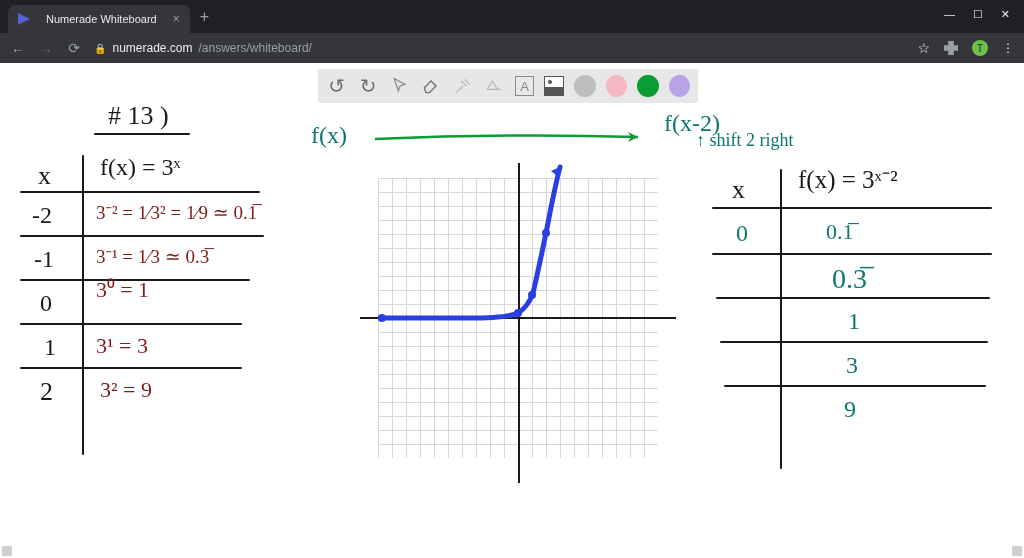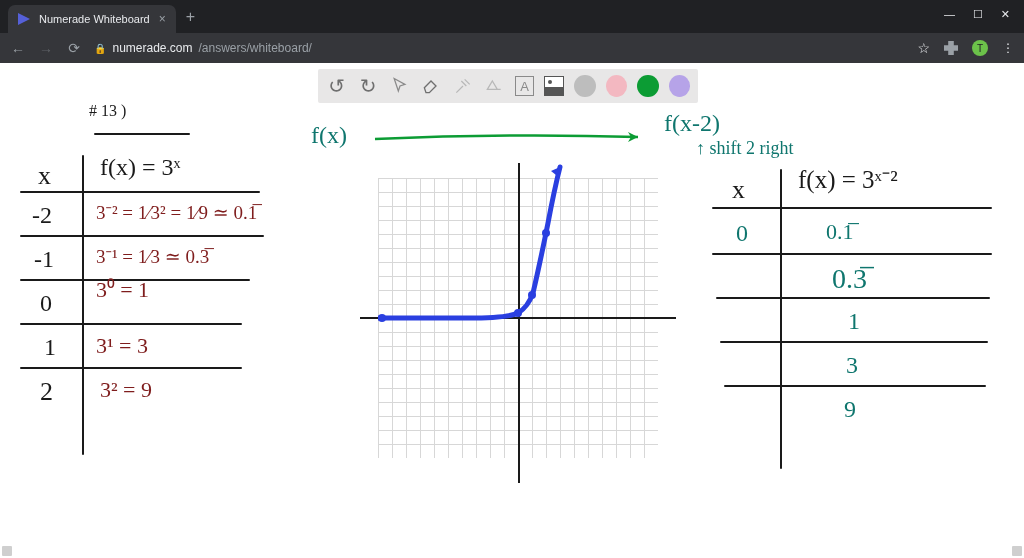--- a/index.html
+++ b/index.html
@@ -1,20 +1,20 @@
 <!DOCTYPE html>
 <html><head>
 <meta charset="utf-8">
 <style>
   * { margin: 0; padding: 0; box-sizing: border-box; }
   html, body { width: 1024px; height: 558px; overflow: hidden; font-family: "Segoe UI", Arial, sans-serif; background: #fff; }
 
   
   .titlebar { height: 33px; background: #202124; display: flex; align-items: flex-end; }
-  .tab { margin-left: 8px; height: 28px; background: #35363a; color: #e8eaed; font-size: 11px; display: flex; align-items: center; padding: 0 10px; border-top-left-radius: 7px; border-top-right-radius: 7px; min-width: 140px; gap: 9px; }
+  .tab { margin-left: 8px; height: 28px; background: #35363a; color: #e8eaed; font-size: 11px; display: flex; align-items: center; padding: 0 10px; border-top-left-radius: 7px; border-top-right-radius: 7px; min-width: 140px; gap: 16px; }
   .tab .favicon { width: 12px; height: 12px; background: #5560d8; clip-path: polygon(0 0, 100% 50%, 0 100%); }
   .tab .x { margin-left: auto; font-size: 12px; color: #9aa0a6; }
   .newtab { color: #9aa0a6; padding: 0 10px; font-size: 16px; align-self: center; }
   .winbtns { margin-left: auto; display: flex; gap: 18px; padding: 0 14px; color: #e8eaed; font-size: 11px; align-self: flex-start; padding-top: 8px; }
 
   .addrbar { height: 30px; background: #35363a; display: flex; align-items: center; gap: 12px; padding: 0 10px; color: #9aa0a6; font-size: 12px; }
   .navbtn { color: #9aa0a6; font-size: 14px; width: 16px; text-align: center; }
   .url { flex: 0 0 auto; display: flex; align-items: center; gap: 6px; }
   .url .lock { font-size: 10px; }
   .right-icons { margin-left: auto; display: flex; align-items: center; gap: 14px; }
@@ -116,30 +116,30 @@
         </svg>
       </span>
     <span class="tool boxA">A</span>
     <span class="tool img"></span>
     <span class="swatch gray"></span>
     <span class="swatch pink"></span>
     <span class="swatch green"></span>
     <span class="swatch purple"></span>
   </div>
 
-  <span class="hw black" style="left:89px; top:40px; font-size:16px;"># 13 )</span>
+  <span class="hw black" style="left:108px; top:40px; font-size:26px;"># 13 )</span>
   <div class="rule" style="left:94px; top:70px; width:96px;"></div>
 
   <span class="hw green" style="left:311px; top:60px; font-size:24px;">f(x)</span>
   <svg style="position:absolute; left:370px; top:62px; width:280px; height:26px;">
       <path d="M5 14 Q140 8 268 12" fill="none" stroke="#0c9c34" stroke-width="2.5"></path>
       <path d="M268 12 l-10 -5 l3 5 l-3 5 z" fill="#0c9c34"></path>
     </svg>
   <span class="hw green" style="left:664px; top:48px; font-size:24px;">f(x-2)</span>
-  <span class="hw green" style="left:696px; top:76px; font-size:18px;">↑ shift 2 right</span>
+  <span class="hw green" style="left:696px; top:68px; font-size:18px;">↑ shift 2 right</span>
 
   <span class="hw black" style="left:38px; top:100px; font-size:26px;">x</span>
   <span class="hw black" style="left:100px; top:92px; font-size:24px;font-family:Liberation Serif, serif;">f(x) = 3ˣ</span>
   <div class="vrule" style="left:82px; top:92px; height:300px;"></div>
   <div class="rule" style="left:20px; top:128px; width:240px;"></div>
 
   <span class="hw black" style="left:32px; top:140px; font-size:24px;">-2</span>
   <span class="hw blue" style="left:96px; top:140px; font-size:19px;">3⁻² = 1⁄3² = 1⁄9 ≃ 0.1̅</span>
   <div class="rule" style="left:20px; top:172px; width:244px;"></div>
 

